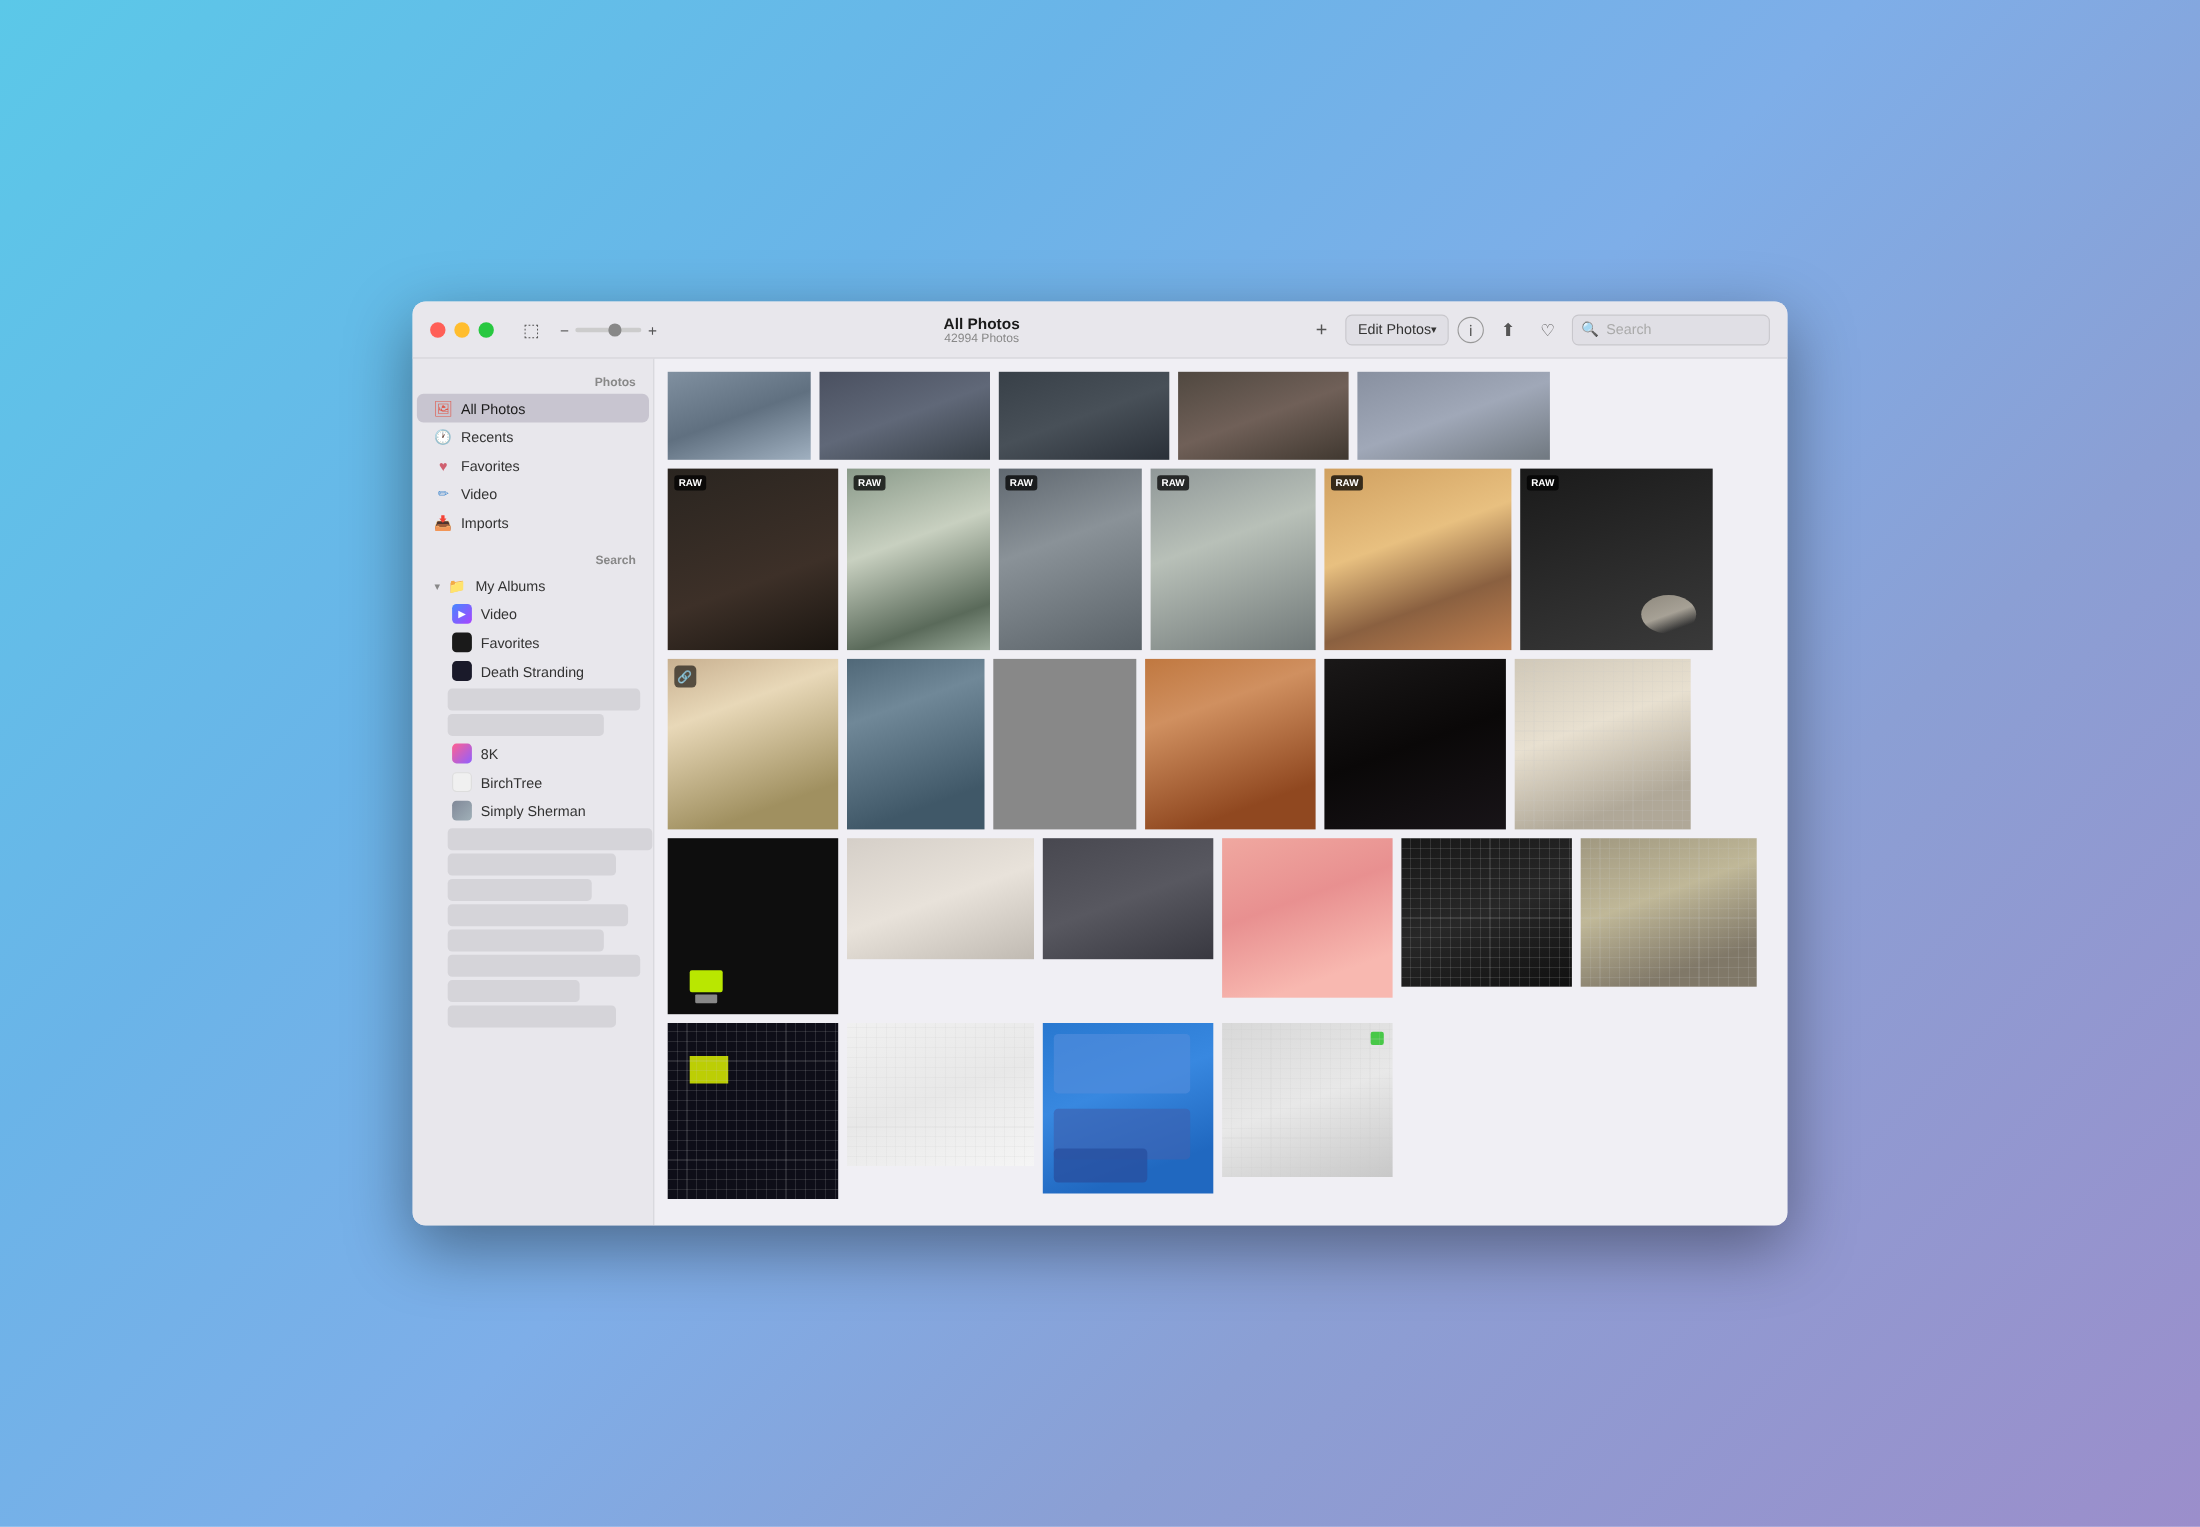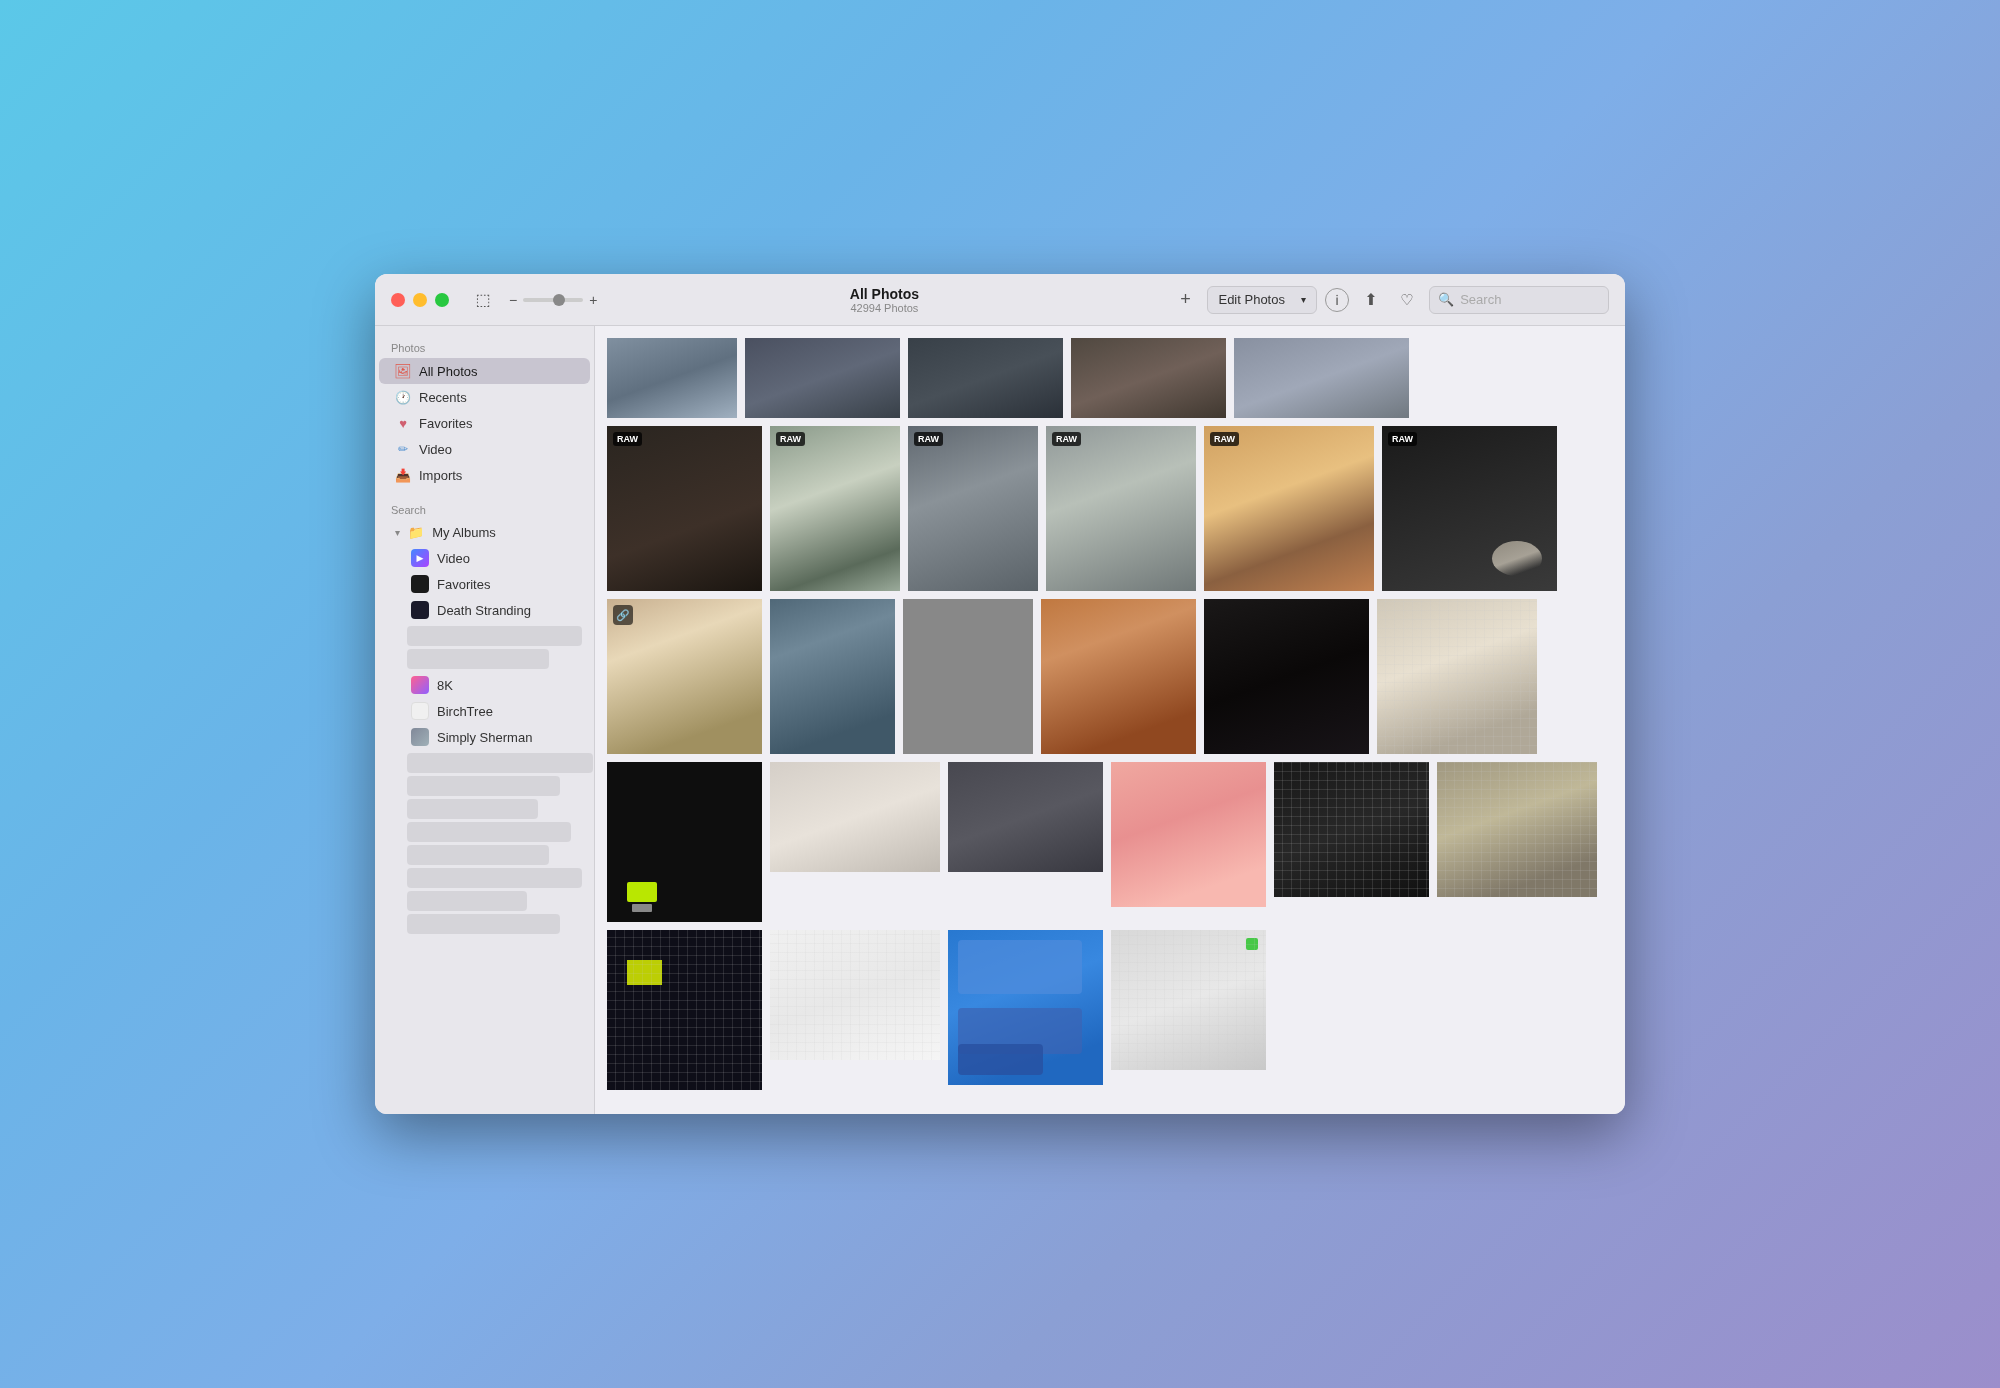--- a/index.html
+++ b/index.html
@@ -106,21 +106,21 @@
       height: 28px;
       padding: 0 10px;
       background: #e0dfe5;
       border: 1px solid #c8c7cc;
       border-radius: 6px;
       font-size: 13px;
       color: #333;
       cursor: pointer;
       display: flex;
       align-items: center;
-      gap: 16px;
+      gap: 0;
     }
     .search-box {
       height: 28px;
       width: 180px;
       background: #e0dfe5;
       border: 1px solid #c8c7cc;
       border-radius: 6px;
       display: flex;
       align-items: center;
       padding: 0 8px;
@@ -138,25 +138,26 @@
     .sidebar {
       width: 220px;
       background: #e8e7ec;
       border-right: 1px solid #d0cfd4;
       padding: 12px 0;
       overflow-y: auto;
       flex-shrink: 0;
     }
     .sidebar-section-label {
       font-size: 11px;
-      font-weight: 400;
+      font-weight: 700;
       color: #888;
       padding: 4px 16px 4px 16px;
       text-transform: none;
       letter-spacing: 0;
+      text-align: right;
     }
     .sidebar-item {
       display: flex;
       align-items: center;
       padding: 5px 16px;
       gap: 8px;
       cursor: pointer;
       border-radius: 6px;
       margin: 0 4px;
       font-size: 13px;

